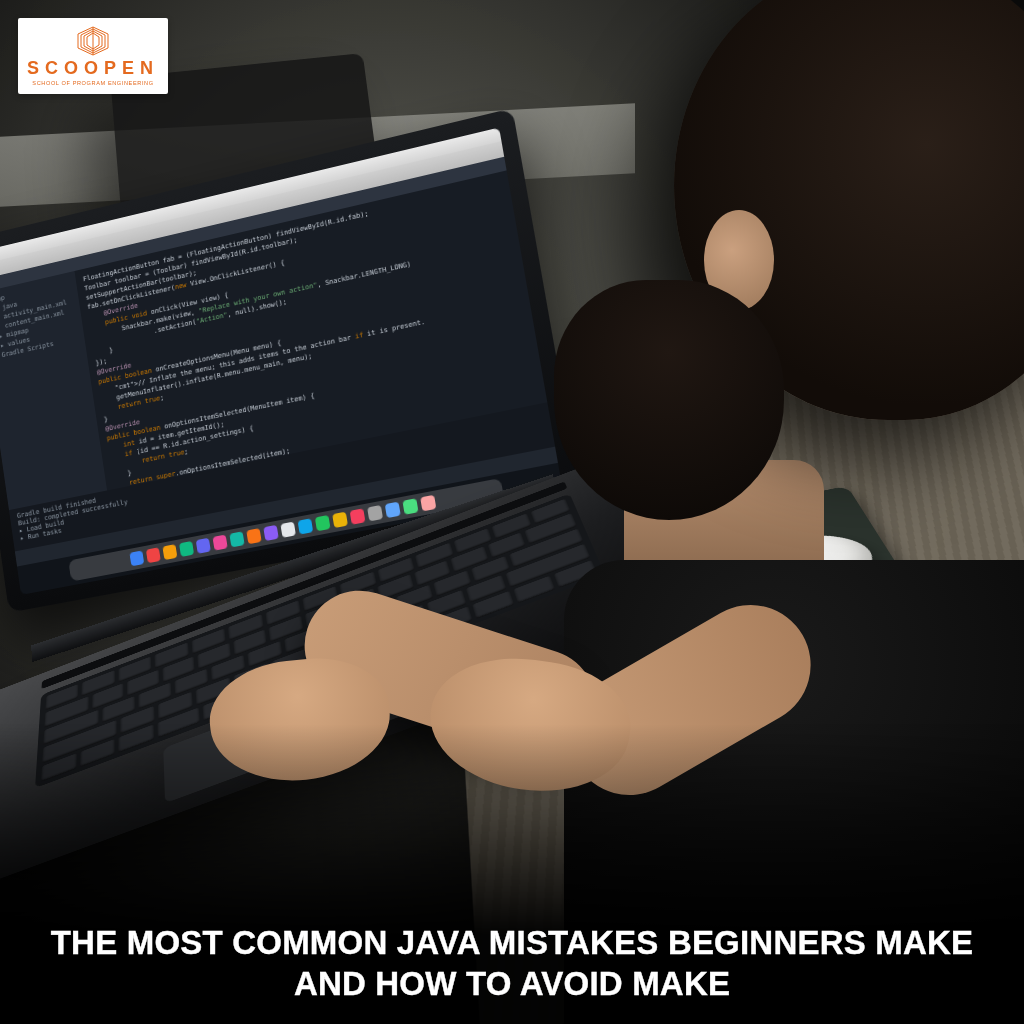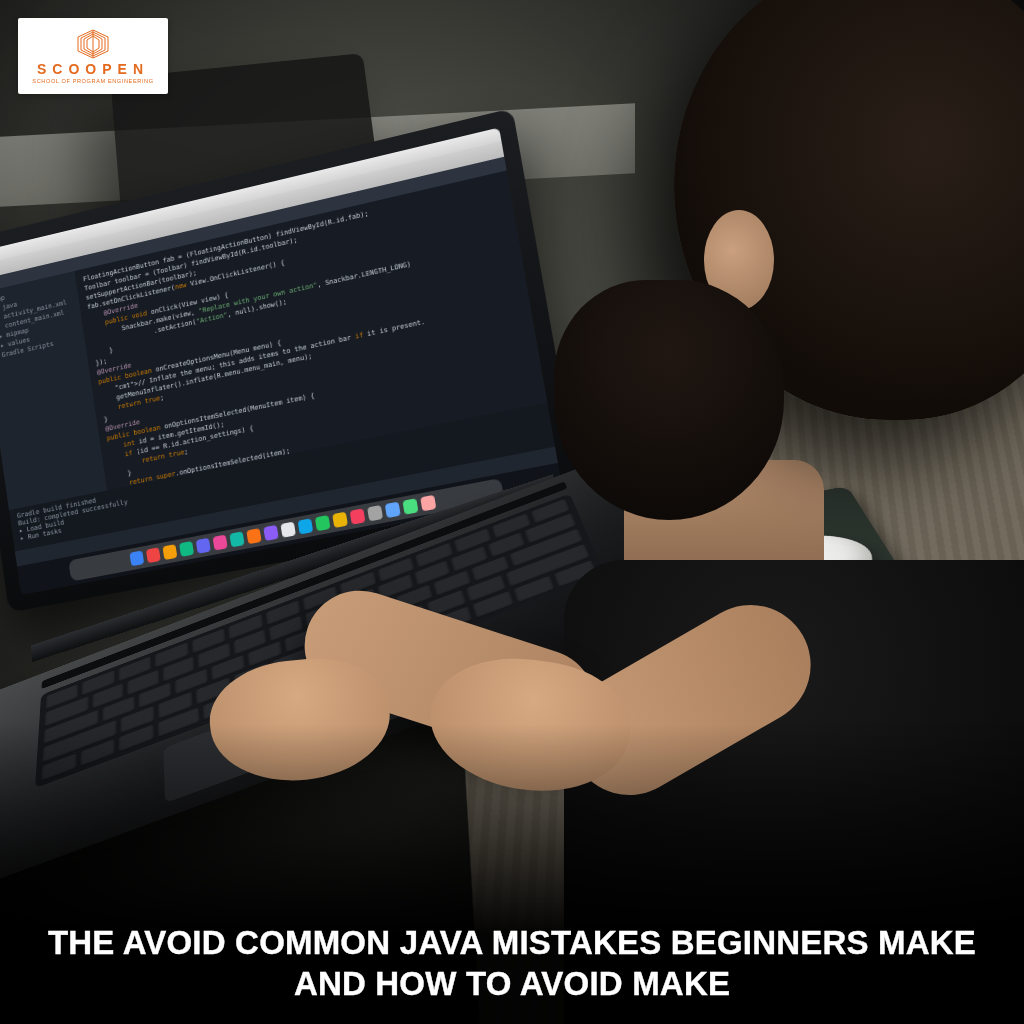--- a/index.html
+++ b/index.html
@@ -135,21 +135,21 @@
   .headline{position:absolute;left:0;right:0;bottom:20px;
     color:#fff;text-align:center;font-weight:800;
     font-family:"Arial Black","Helvetica Neue",Arial,sans-serif;
     -webkit-text-stroke:.4px #fff;letter-spacing:.2px;}
   .headline .l{font-size:33px;line-height:1.25;}
 
   .logo{position:absolute;left:18px;top:18px;width:150px;height:76px;
     background:#fff;border-radius:2px;box-shadow:0 2px 6px rgba(0,0,0,.25);
     display:flex;flex-direction:column;align-items:center;justify-content:center;}
   .logo svg{display:block}
-  .logo .brand{color:#e46a1f;font-weight:700;letter-spacing:6px;font-size:14px;margin-top:2px;font-family:Arial;}
+  .logo .brand{color:#e46a1f;font-weight:700;letter-spacing:6px;font-size:18px;margin-top:2px;font-family:Arial;}
   .logo .sub{color:#e46a1f;font-size:5.6px;letter-spacing:.6px;margin-top:1px;font-family:Arial;}
 </style>
 </head>
 <body>
 
 <div class="stage">
 
   <div class="room"></div>
   <div class="floor-stripe"></div>
   <div class="chair"></div>
@@ -282,21 +282,21 @@
   <div class="head"></div>
   <div class="ear"></div>
   <div class="beard"></div>
   <div class="forearm-l"></div>
   <div class="forearm-r"></div>
   <div class="hand-l"></div>
   <div class="hand-r"></div>
 
   <div class="bottom-grad"></div>
   <div class="headline">
-    <div class="l">THE AVOID COMMON JAVA MISTAKES BEGINNERS MAKE</div>
+    <div class="l">THE MOST COMMON JAVA MISTAKES BEGINNERS MAKE</div>
     <div class="l">AND HOW TO AVOID MAKE</div>
   </div>
 
   <div class="logo">
     <svg width="38" height="30" viewBox="0 0 38 30">
       <g stroke="#e46a1f" stroke-width="1" fill="none">
         <path d="M4 8 L19 1 L34 8 L34 22 L19 29 L4 22 Z"></path>
         <path d="M7 9 L19 3 L31 9 L31 21 L19 27 L7 21 Z"></path>
         <path d="M10 10 L19 5 L28 10 L28 20 L19 25 L10 20 Z"></path>
         <path d="M13 11 L19 7 L25 11 L25 19 L19 23 L13 19 Z"></path>

